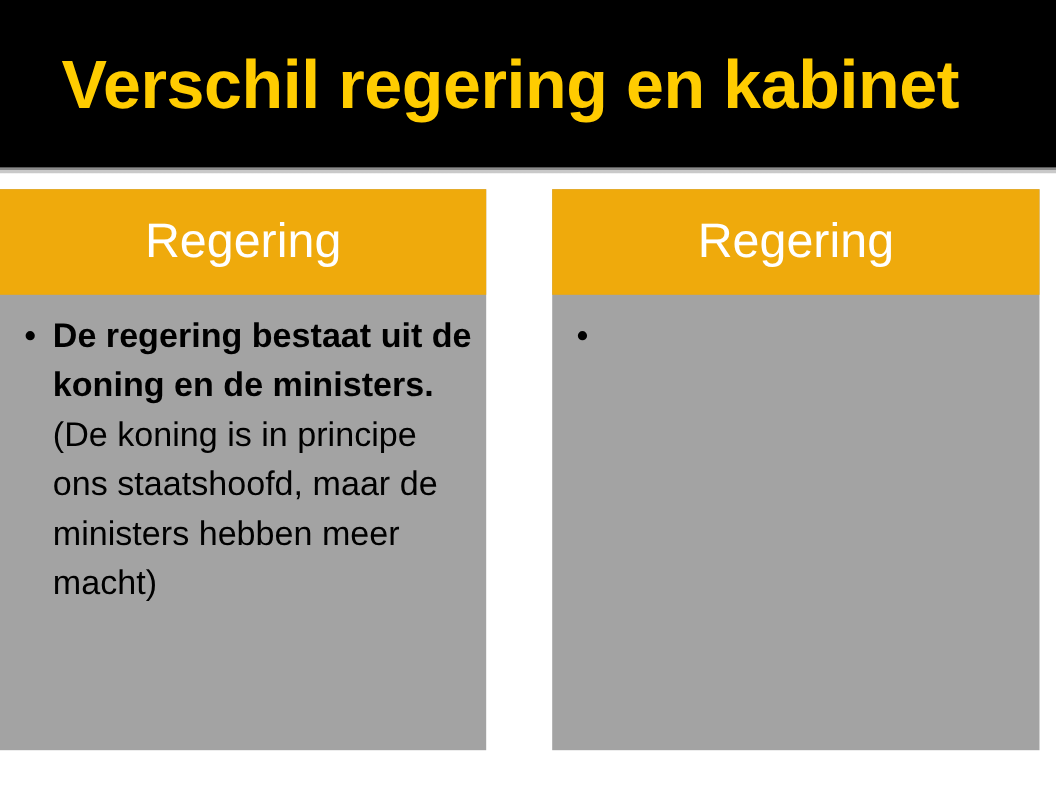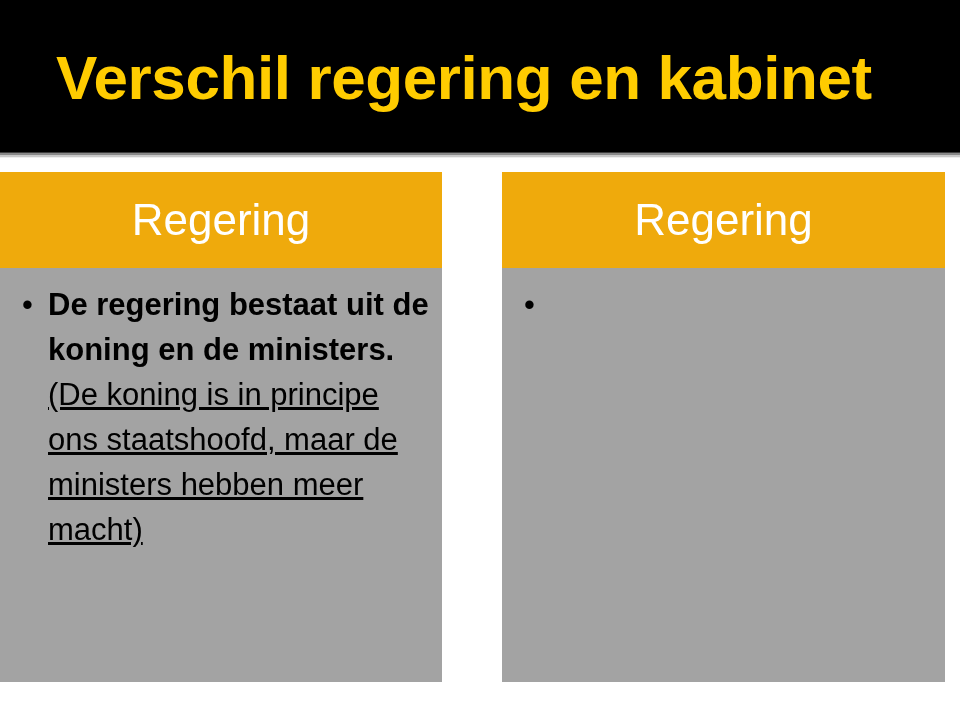--- a/index.html
+++ b/index.html
@@ -114,21 +114,20 @@
     color: #000000;
   }
 
   .bullet-text .strong {
     font-weight: bold;
     margin-top: 44px;
   }
 
   .bullet-text .normal {
     font-weight: normal;
-    text-decoration: underline;
   }
 </style>
 </head>
 <body>
 
 <div class="slide">
 
   <div class="title-banner">
     <div class="title-text">Verschil regering en kabinet</div>
   </div>

